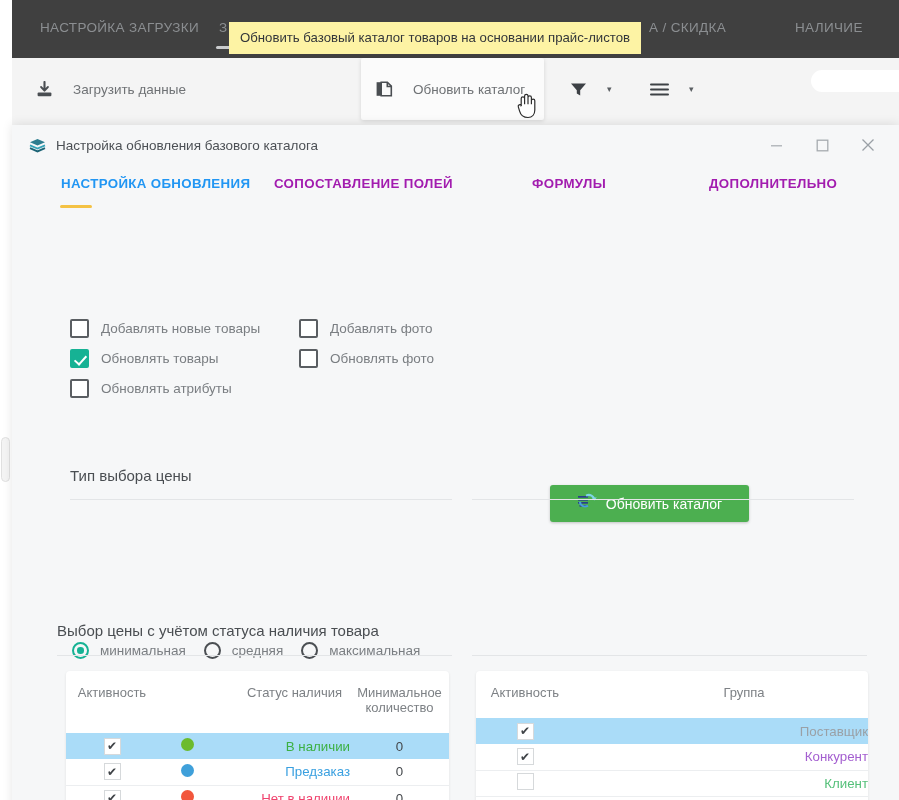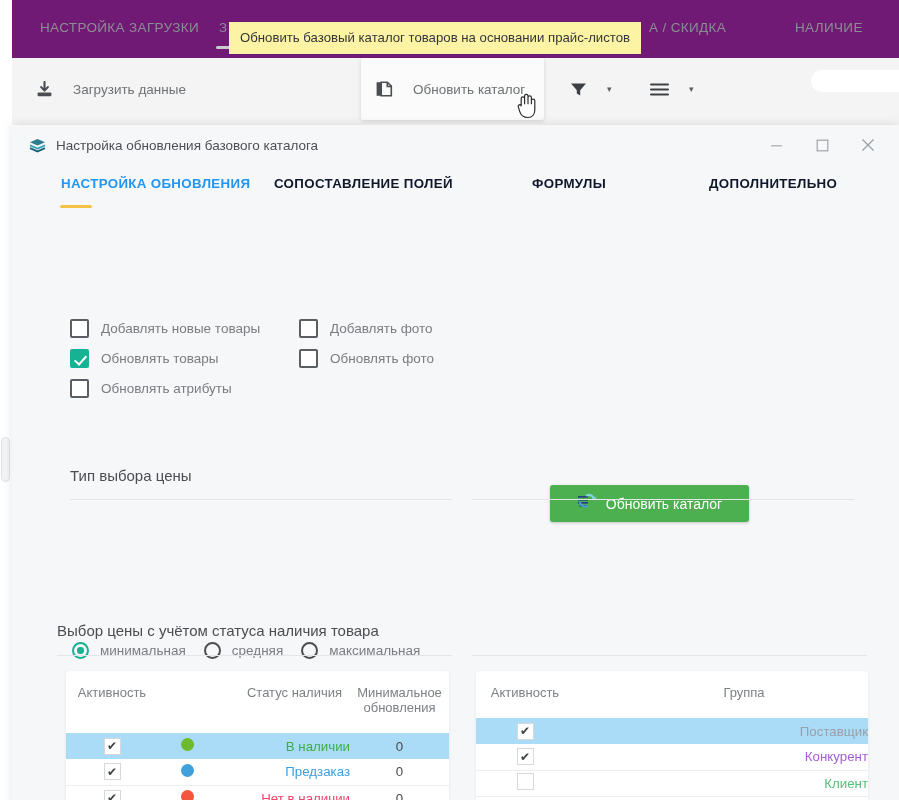--- a/index.html
+++ b/index.html
@@ -9,21 +9,21 @@
     background: #f2f2f2;
     overflow: hidden;
   }
   #root { position: relative; width: 899px; height: 800px; background: #f3f3f3; }
 
   
   .app-bg { position: absolute; inset: 0; background: #f4f4f4; }
 
   .top-nav {
     position: absolute; left: 0; top: 0; width: 899px; height: 58px;
-    background: #701a75;
+    background: #404040;
   }
   .top-nav-item {
     position: absolute; top: 20px;
     font-size: 13.5px; letter-spacing: .35px; color: #8b8e91;
     white-space: nowrap;
   }
   .nav-underline {
     position: absolute; top: 46px; height: 3px; background: #c9cbcd; border-radius: 2px;
   }
 
@@ -88,21 +88,21 @@
     width: 46px; height: 40px; display: flex; align-items: center; justify-content: center;
     color: #a6abb0;
   }
 
   .dlg-tabs {
     position: relative; height: 48px; background: #f6f7f8;
   }
   .dlg-tab {
     position: absolute; top: 11px;
     font-size: 13.3px; font-weight: bold; letter-spacing: .35px;
-    color: #0f172a; white-space: nowrap;
+    color: #a21caf; white-space: nowrap;
   }
   .dlg-tab.active { color: #2196f3; }
   .tab-underline {
     position: absolute; left: 48px; top: 40px; width: 32px; height: 3px;
     background: #f4c244; border-radius: 2px;
   }
 
   
   .dlg-body { position: relative; height: 612px; background: #f6f7f8; }
 
@@ -346,21 +346,21 @@
       <div class="sect-title" style="left:45px; top:409px">Выбор цены с учётом статуса наличия товара</div>
       <div class="sect-rule" style="left:45px; top:442px; width:395px"></div>
 
       <div class="tcard" style="left:54px; top:458px; width:383px; height:210px">
         <table>
           <thead>
             <tr>
               <th style="width:92px">Активность</th>
               <th style="width:58px"></th>
               <th style="width:134px; text-align:right; padding-right:8px">Статус наличия</th>
-              <th style="width:99px">Минимальное обновления</th>
+              <th style="width:99px">Минимальное количество</th>
             </tr>
           </thead>
           <tbody>
             <tr class="row-sel">
               <td class="td-c"><span class="cell-cb">✔</span></td>
               <td class="td-c"><span class="dot" style="background:#6cbb2d"></span></td>
               <td class="td-l" style="color:#3cb043">В наличии</td>
               <td class="td-r num">0</td>
             </tr>
             <tr class="row-line">

